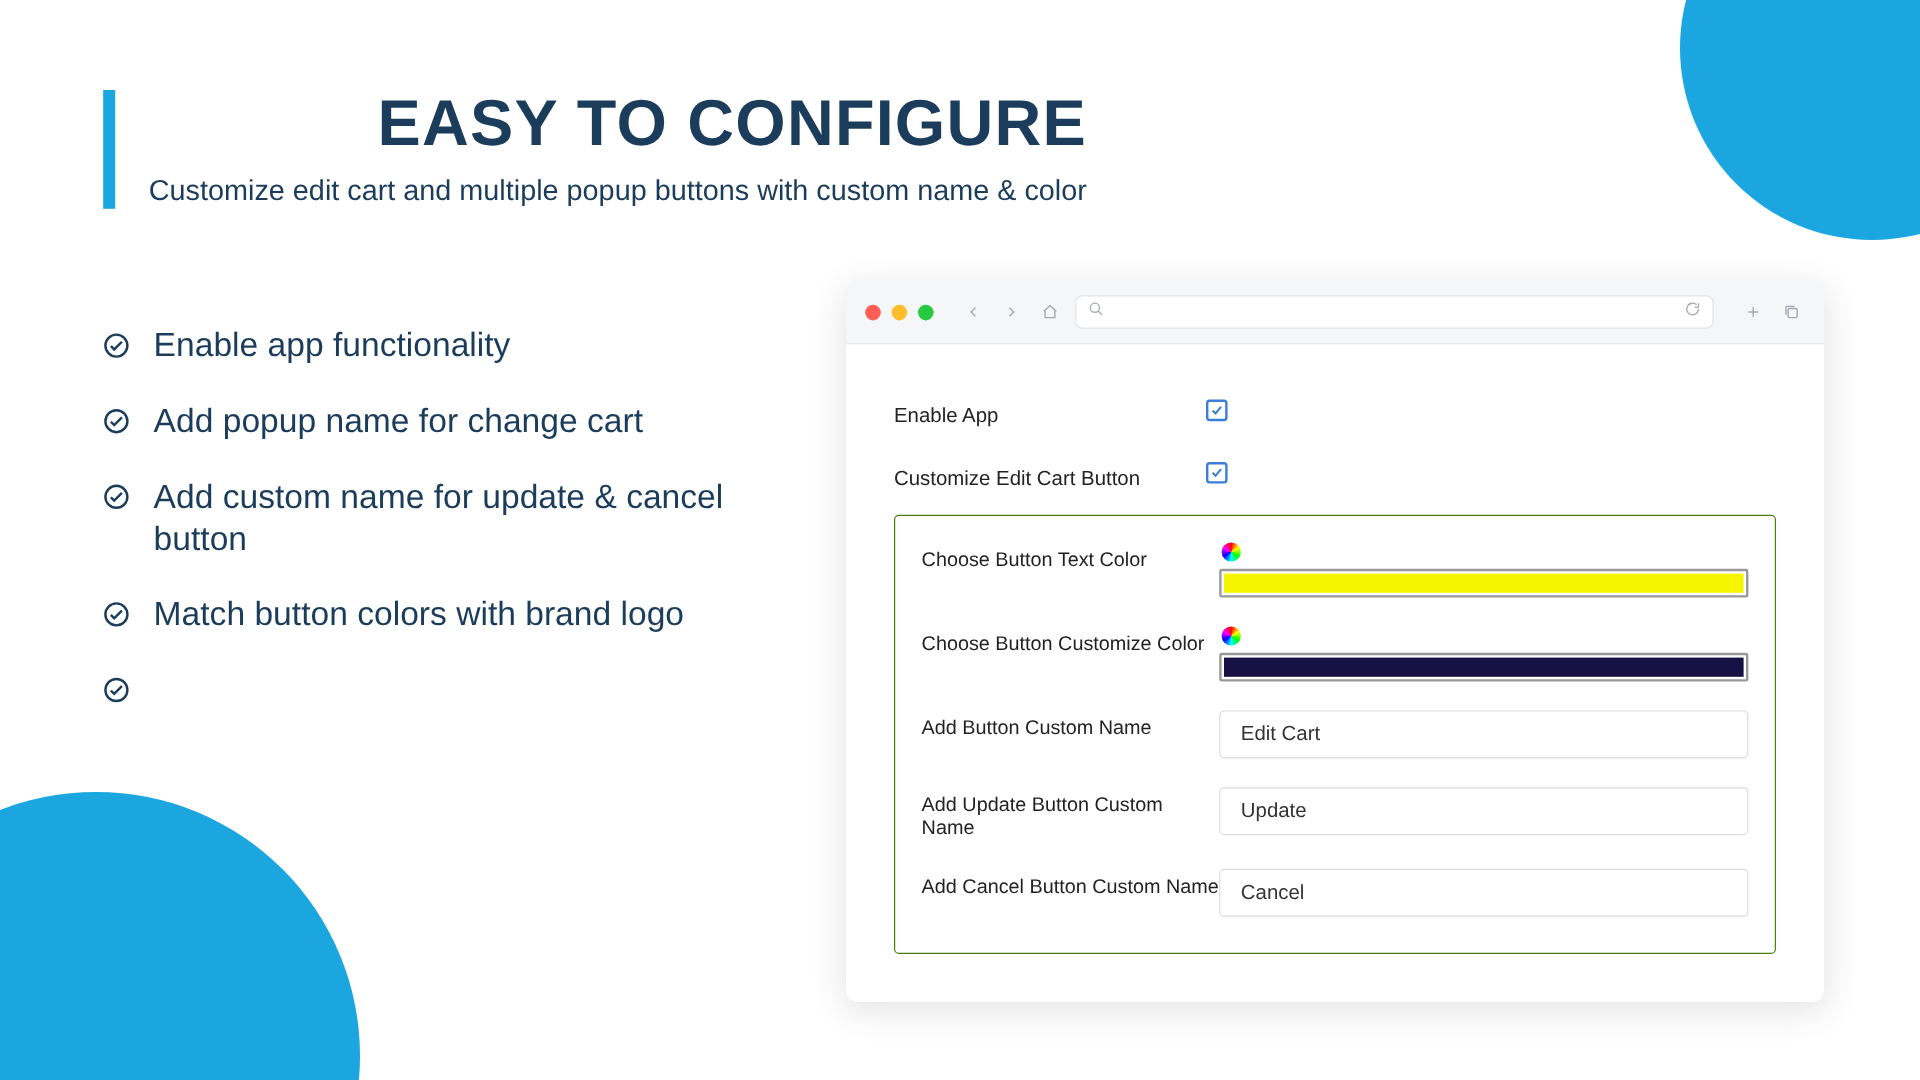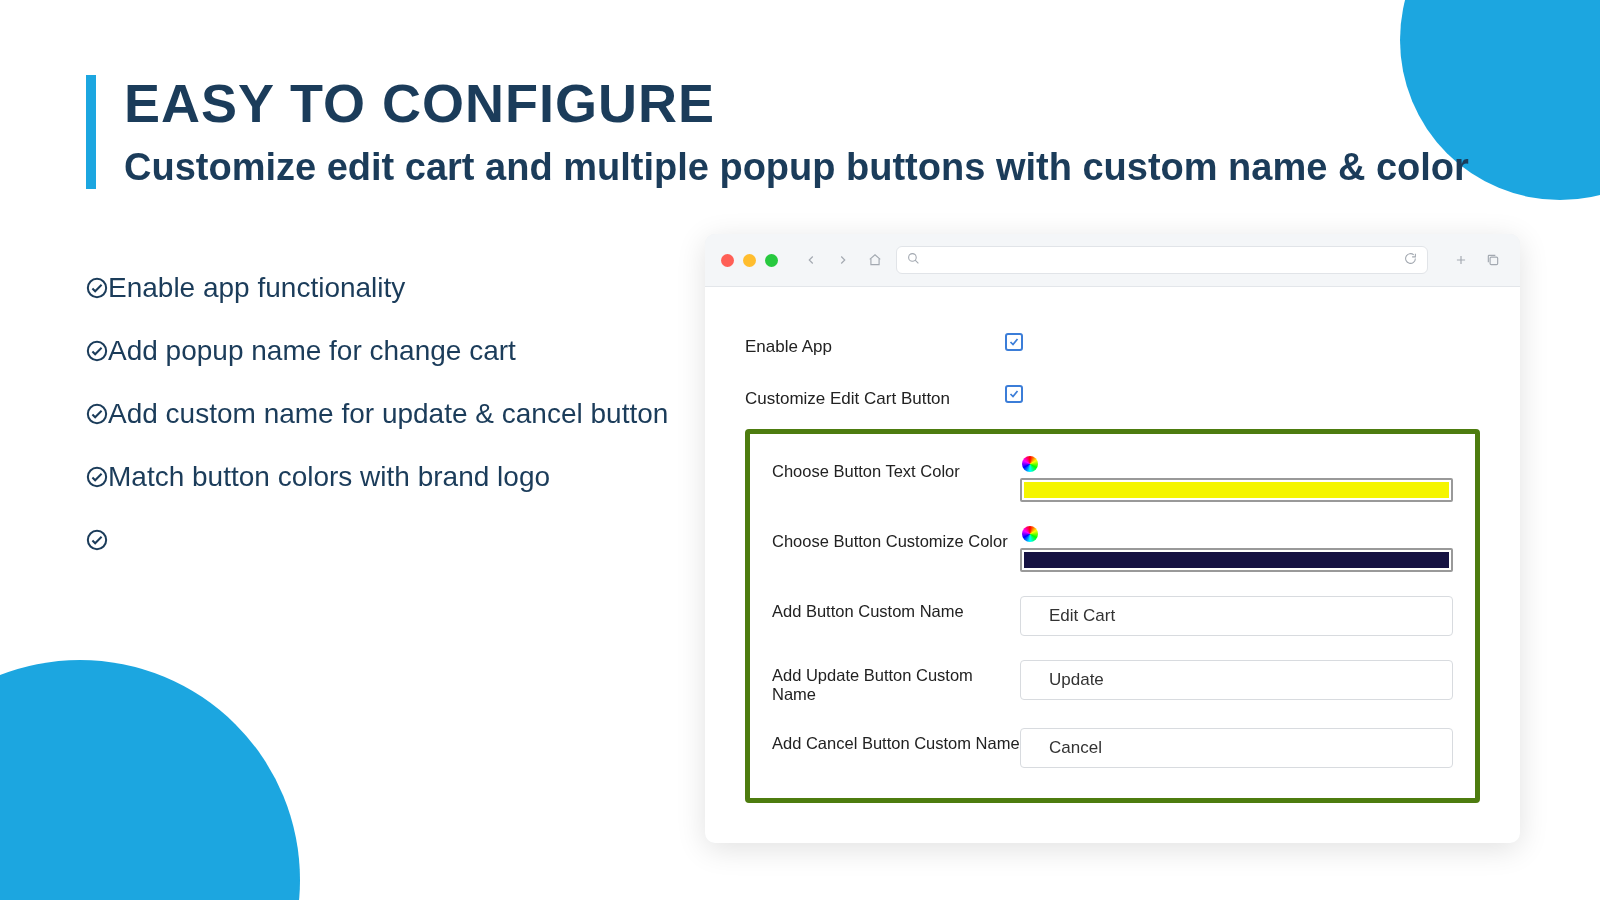--- a/index.html
+++ b/index.html
@@ -25,44 +25,46 @@
     width: 440px; height: 440px;
     background: #1ca6e0;
     border-radius: 50%;
   }
   
   .header {
     position: absolute;
     top: 75px; left: 86px;
     border-left: 10px solid #1ca6e0;
     padding-left: 28px;
+    text-align: right;
   }
   .title {
     font-size: 54px;
     font-weight: 900;
     letter-spacing: 1px;
     color: #1b3c5a;
     text-transform: uppercase;
     line-height: 1.05;
   }
   .subtitle {
-    font-size: 38px;
+    font-size: 24px;
     color: #1b3c5a;
     margin-top: 14px;
-    font-weight: 700;
+    font-weight: 400;
   }
   
   .features {
     position: absolute;
     top: 270px; left: 86px;
     width: 600px;
   }
   .feature {
     display: flex;
     align-items: flex-start;
+    gap: 20px;
     margin-bottom: 28px;
   }
   .feature .icon {
     flex: 0 0 22px;
     width: 22px; height: 22px;
     margin-top: 7px;
   }
   .feature .icon svg { width: 22px; height: 22px; }
   .feature-text {
     font-size: 28px;
@@ -137,21 +139,21 @@
     width: 18px; height: 18px;
     border: 2px solid #3b7dd8;
     border-radius: 3px;
     display: inline-flex;
     align-items: center; justify-content: center;
     color: #3b7dd8;
     font-size: 14px;
   }
   .inset-group {
     margin: 6px 22px 22px 22px;
-    border: 5px solid #4d7c0f;
+    border: 1px solid #4d7c0f;
     border-radius: 4px;
     padding: 10px 0 18px 0;
   }
   .inset-row {
     display: flex;
     align-items: flex-start;
     padding: 12px 22px;
   }
   .inset-label {
     flex: 0 0 248px;
@@ -175,21 +177,21 @@
     padding: 2px;
   }
   .color-fill {
     width: 100%; height: 100%;
   }
   .text-input {
     width: 100%;
     height: 40px;
     border: 1px solid #d8dbdf;
     border-radius: 4px;
-    padding: 0 28px;
+    padding: 0 17px;
     font-size: 17px;
     color: #333;
     background: #fff;
   }
 </style>
 </head>
 <body>
 
 <div class="blob-tr"></div>
 <div class="blob-bl"></div>

